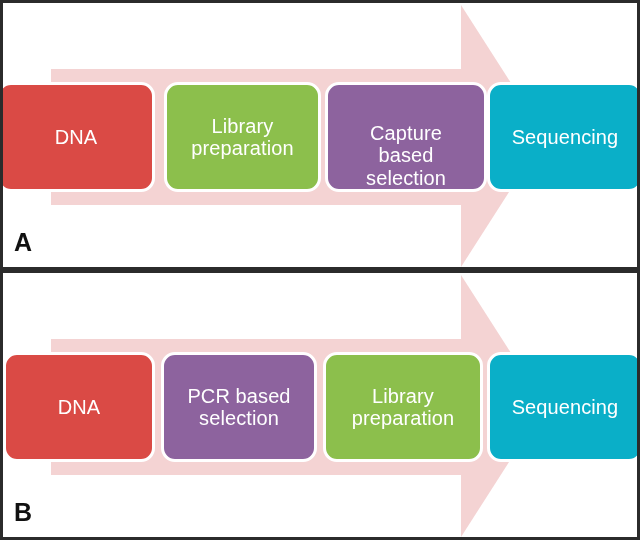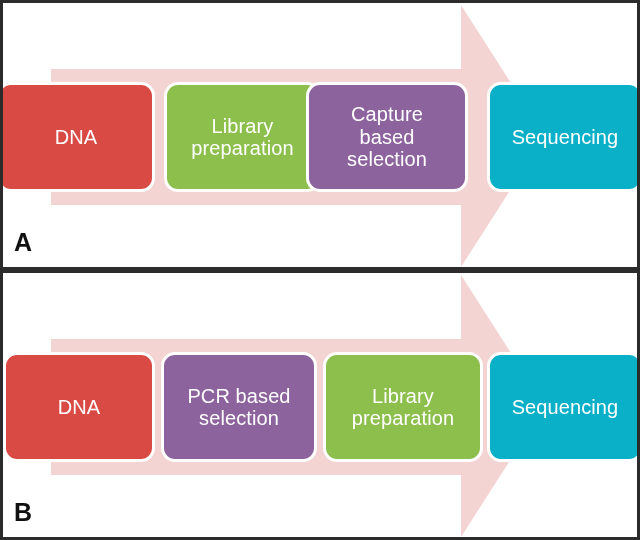--- a/index.html
+++ b/index.html
@@ -22,21 +22,21 @@
   .box{position:absolute;top:79px;height:110px;border-radius:14px;
        box-sizing:border-box;border:3px solid #ffffff;
        display:flex;align-items:center;justify-content:center;text-align:center;
        color:#ffffff;font-size:20px;line-height:1.12;letter-spacing:.1px;
        font-family:"Liberation Sans",sans-serif;}
   .box .txt{padding:0 6px;white-space:pre-line;}
 
   
   .a-box0{left:-6px;width:158px;}
   .a-box1{left:161px;width:157px;}
-  .a-box2{left:303px;width:162px;}
+  .a-box2{left:322px;width:162px;align-items:flex-end;}
   .a-box3{left:484px;width:156px;}
 
   
   .b-box0{left:0px;width:152px;}
   .b-box1{left:158px;width:156px;}
   .b-box2{left:320px;width:160px;}
   .b-box3{left:484px;width:156px;}
 
   
   .panel-letter{position:absolute;left:11px;top:225px;font-size:25px;

